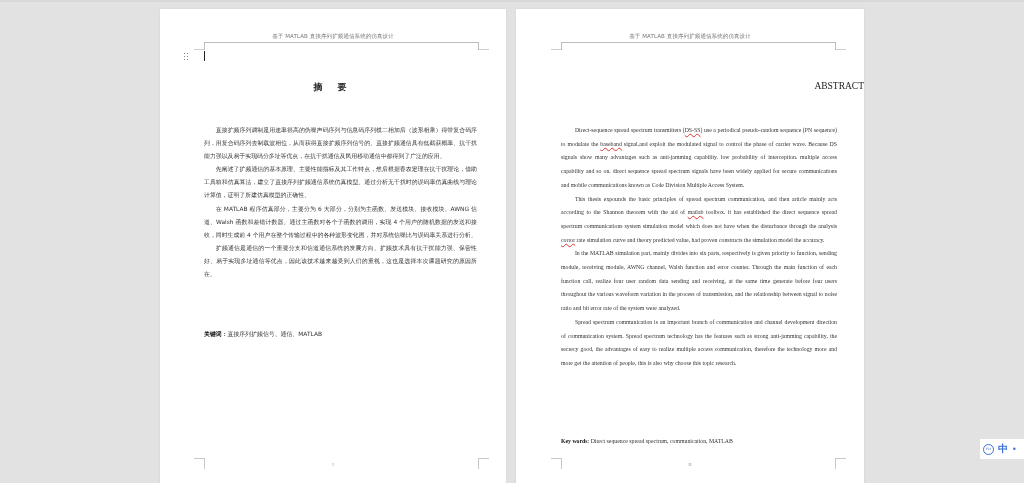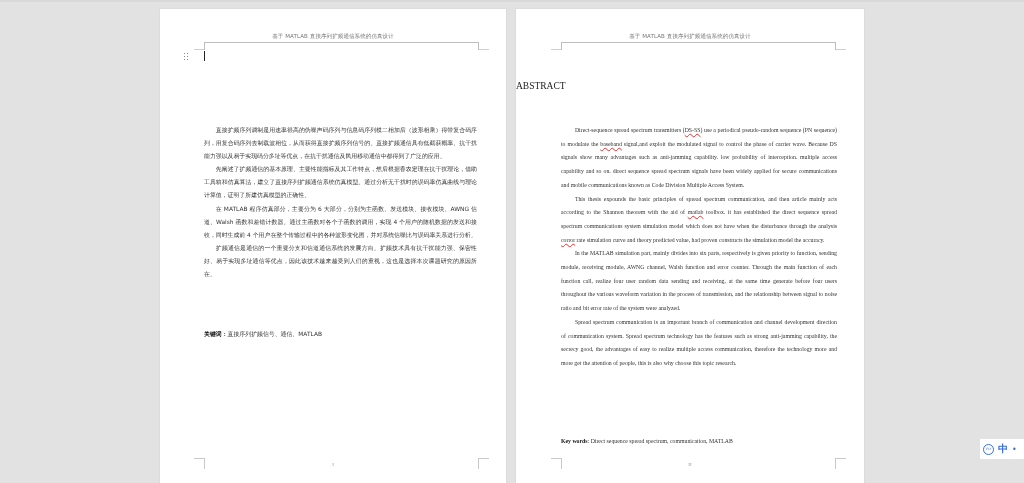--- a/index.html
+++ b/index.html
@@ -28,21 +28,21 @@
       background-image:radial-gradient(circle,#888 0.8px,transparent 1px);
       background-size:3px 3px;
     }
     .caret { position:absolute; left:44px; top:42px; width:1px; height:10px; background:#222; }
     .title-cn {
       position:absolute; top:72px; left:0; right:0; text-align:center;
       font-size:9px; font-weight:bold; letter-spacing:6px; color:#222;
       font-family:"DejaVu Sans",sans-serif;
     }
     .title-en {
-      position:absolute; top:72px; left:0; right:0; text-align:left;
+      position:absolute; top:72px; left:0; right:0; text-align:right;
       font-size:9.5px; color:#222;
     }
     .body-cn {
       position:absolute; left:44px; width:273px; top:115px;
       font-size:5.9px; line-height:13.1px; color:#333; text-align:justify;
       font-family:"DejaVu Sans",sans-serif;
     }
     .body-cn p { margin:0; text-indent:2em; }
     .kw-cn {
       position:absolute; left:44px; top:321px; font-size:5.9px; color:#333;
@@ -85,20 +85,21 @@
 <div class="page" id="page-left">
   <div class="header-text">基于 MATLAB 直接序列扩频通信系统的仿真设计</div>
   <div class="header-rule" style="left:44px;width:274px;"></div>
   <div class="hdr-tick" style="left:44px;"></div>
   <div class="hdr-tick" style="left:318px;"></div>
   <div class="hdr-arm" style="left:34px;"></div>
   <div class="hdr-arm" style="left:319px;"></div>
   <div class="drag-handle"></div>
   <div class="caret"></div>
 
+  <div class="title-cn">摘 要</div>
 
   <div class="body-cn">
     <p>直接扩频序列调制是用速率很高的伪噪声码序列与信息码序列模二相加后（波形相乘）得带复合码序列，用复合码序列去制载波相位，从而获得直接扩频序列信号的。直接扩频通信具有低截获概率、抗干扰能力强以及易于实现码分多址等优点，在抗干扰通信及民用移动通信中都得到了广泛的应用。</p>
     <p>先阐述了扩频通信的基本原理、主要性能指标及其工作特点，然后根据香农定理在抗干扰理论，借助工具箱和仿真算法，建立了直接序列扩频通信系统仿真模型。通过分析无干扰时的误码率仿真曲线与理论计算值，证明了所建仿真模型的正确性。</p>
     <p>在 MATLAB 程序仿真部分，主要分为 6 大部分，分别为主函数、发送模块、接收模块、AWNG 信道、Walsh 函数和差错计数器。通过主函数对各个子函数的调用，实现 4 个用户的随机数据的发送和接收，同时生成前 4 个用户在整个传输过程中的各种波形变化图，并对系统信噪比与误码率关系进行分析。</p>
     <p>扩频通信是通信的一个重要分支和信道通信系统的发展方向。扩频技术具有抗干扰能力强、保密性好、易于实现多址通信等优点，因此该技术越来越受到人们的重视，这也是选择本次课题研究的原因所在。</p>
   </div>
 
   <div class="kw-cn">
     <b>关键词：</b><span>直接序列扩频信号、通信、MATLAB</span>

